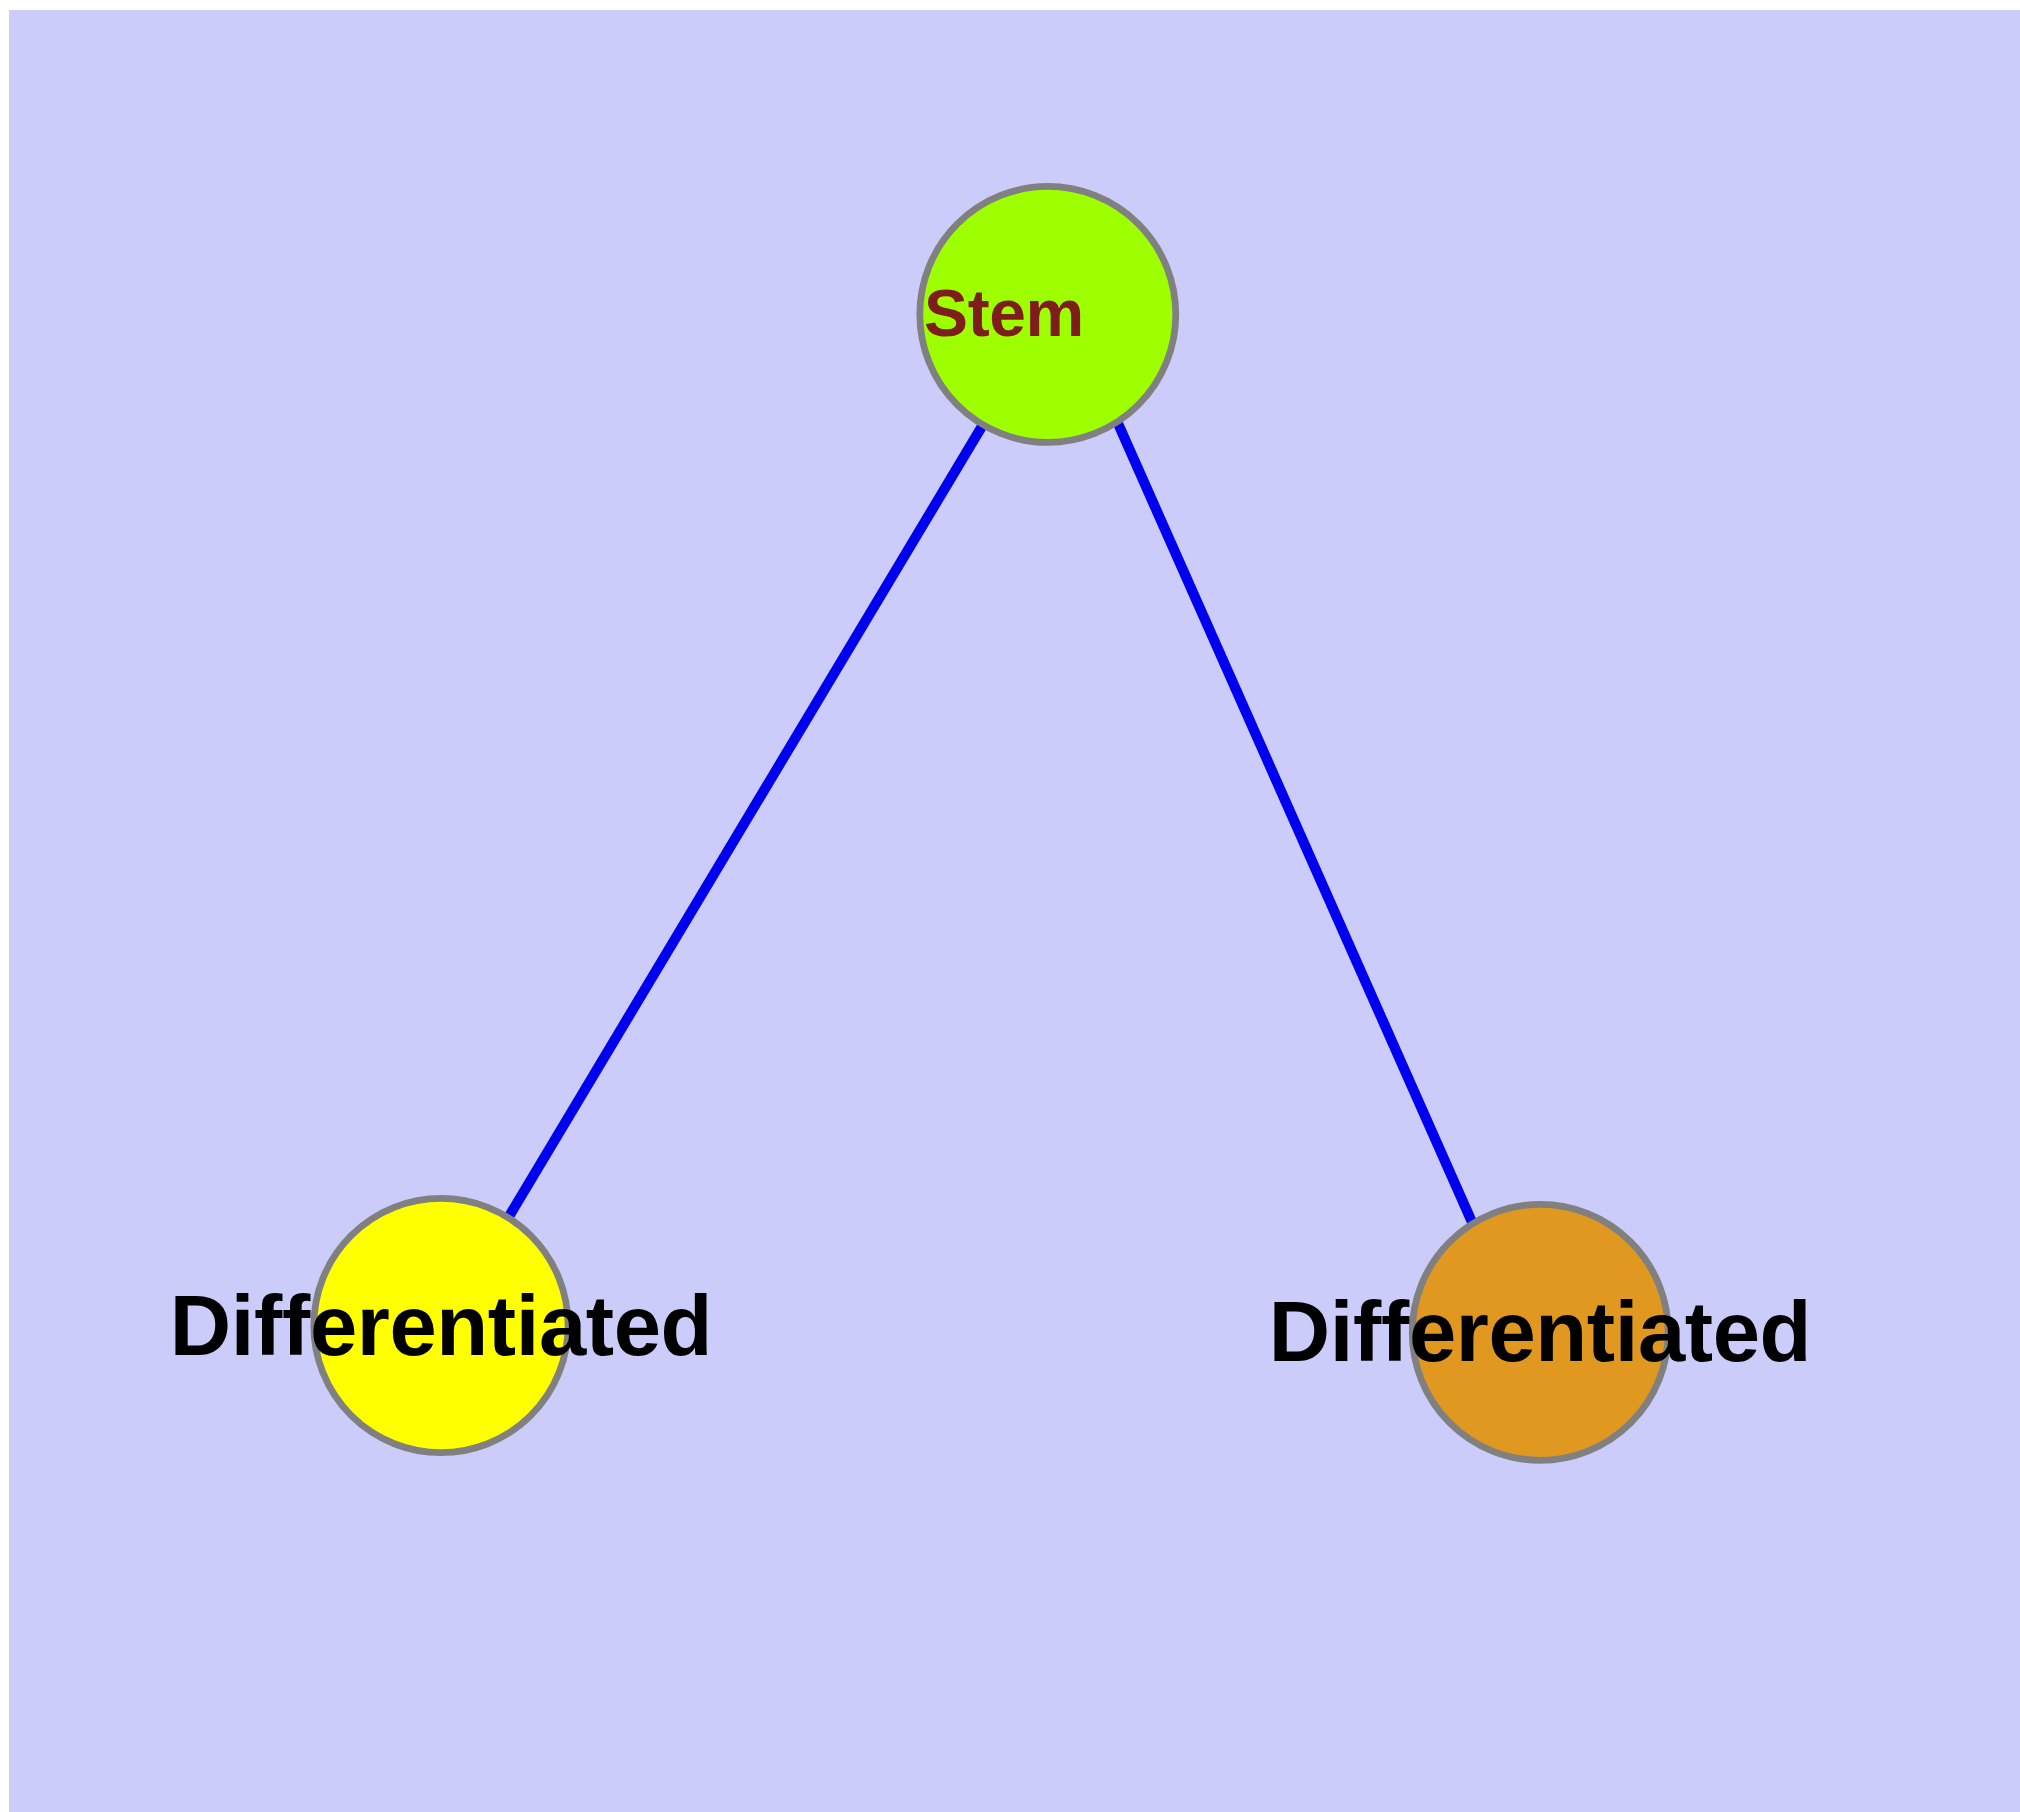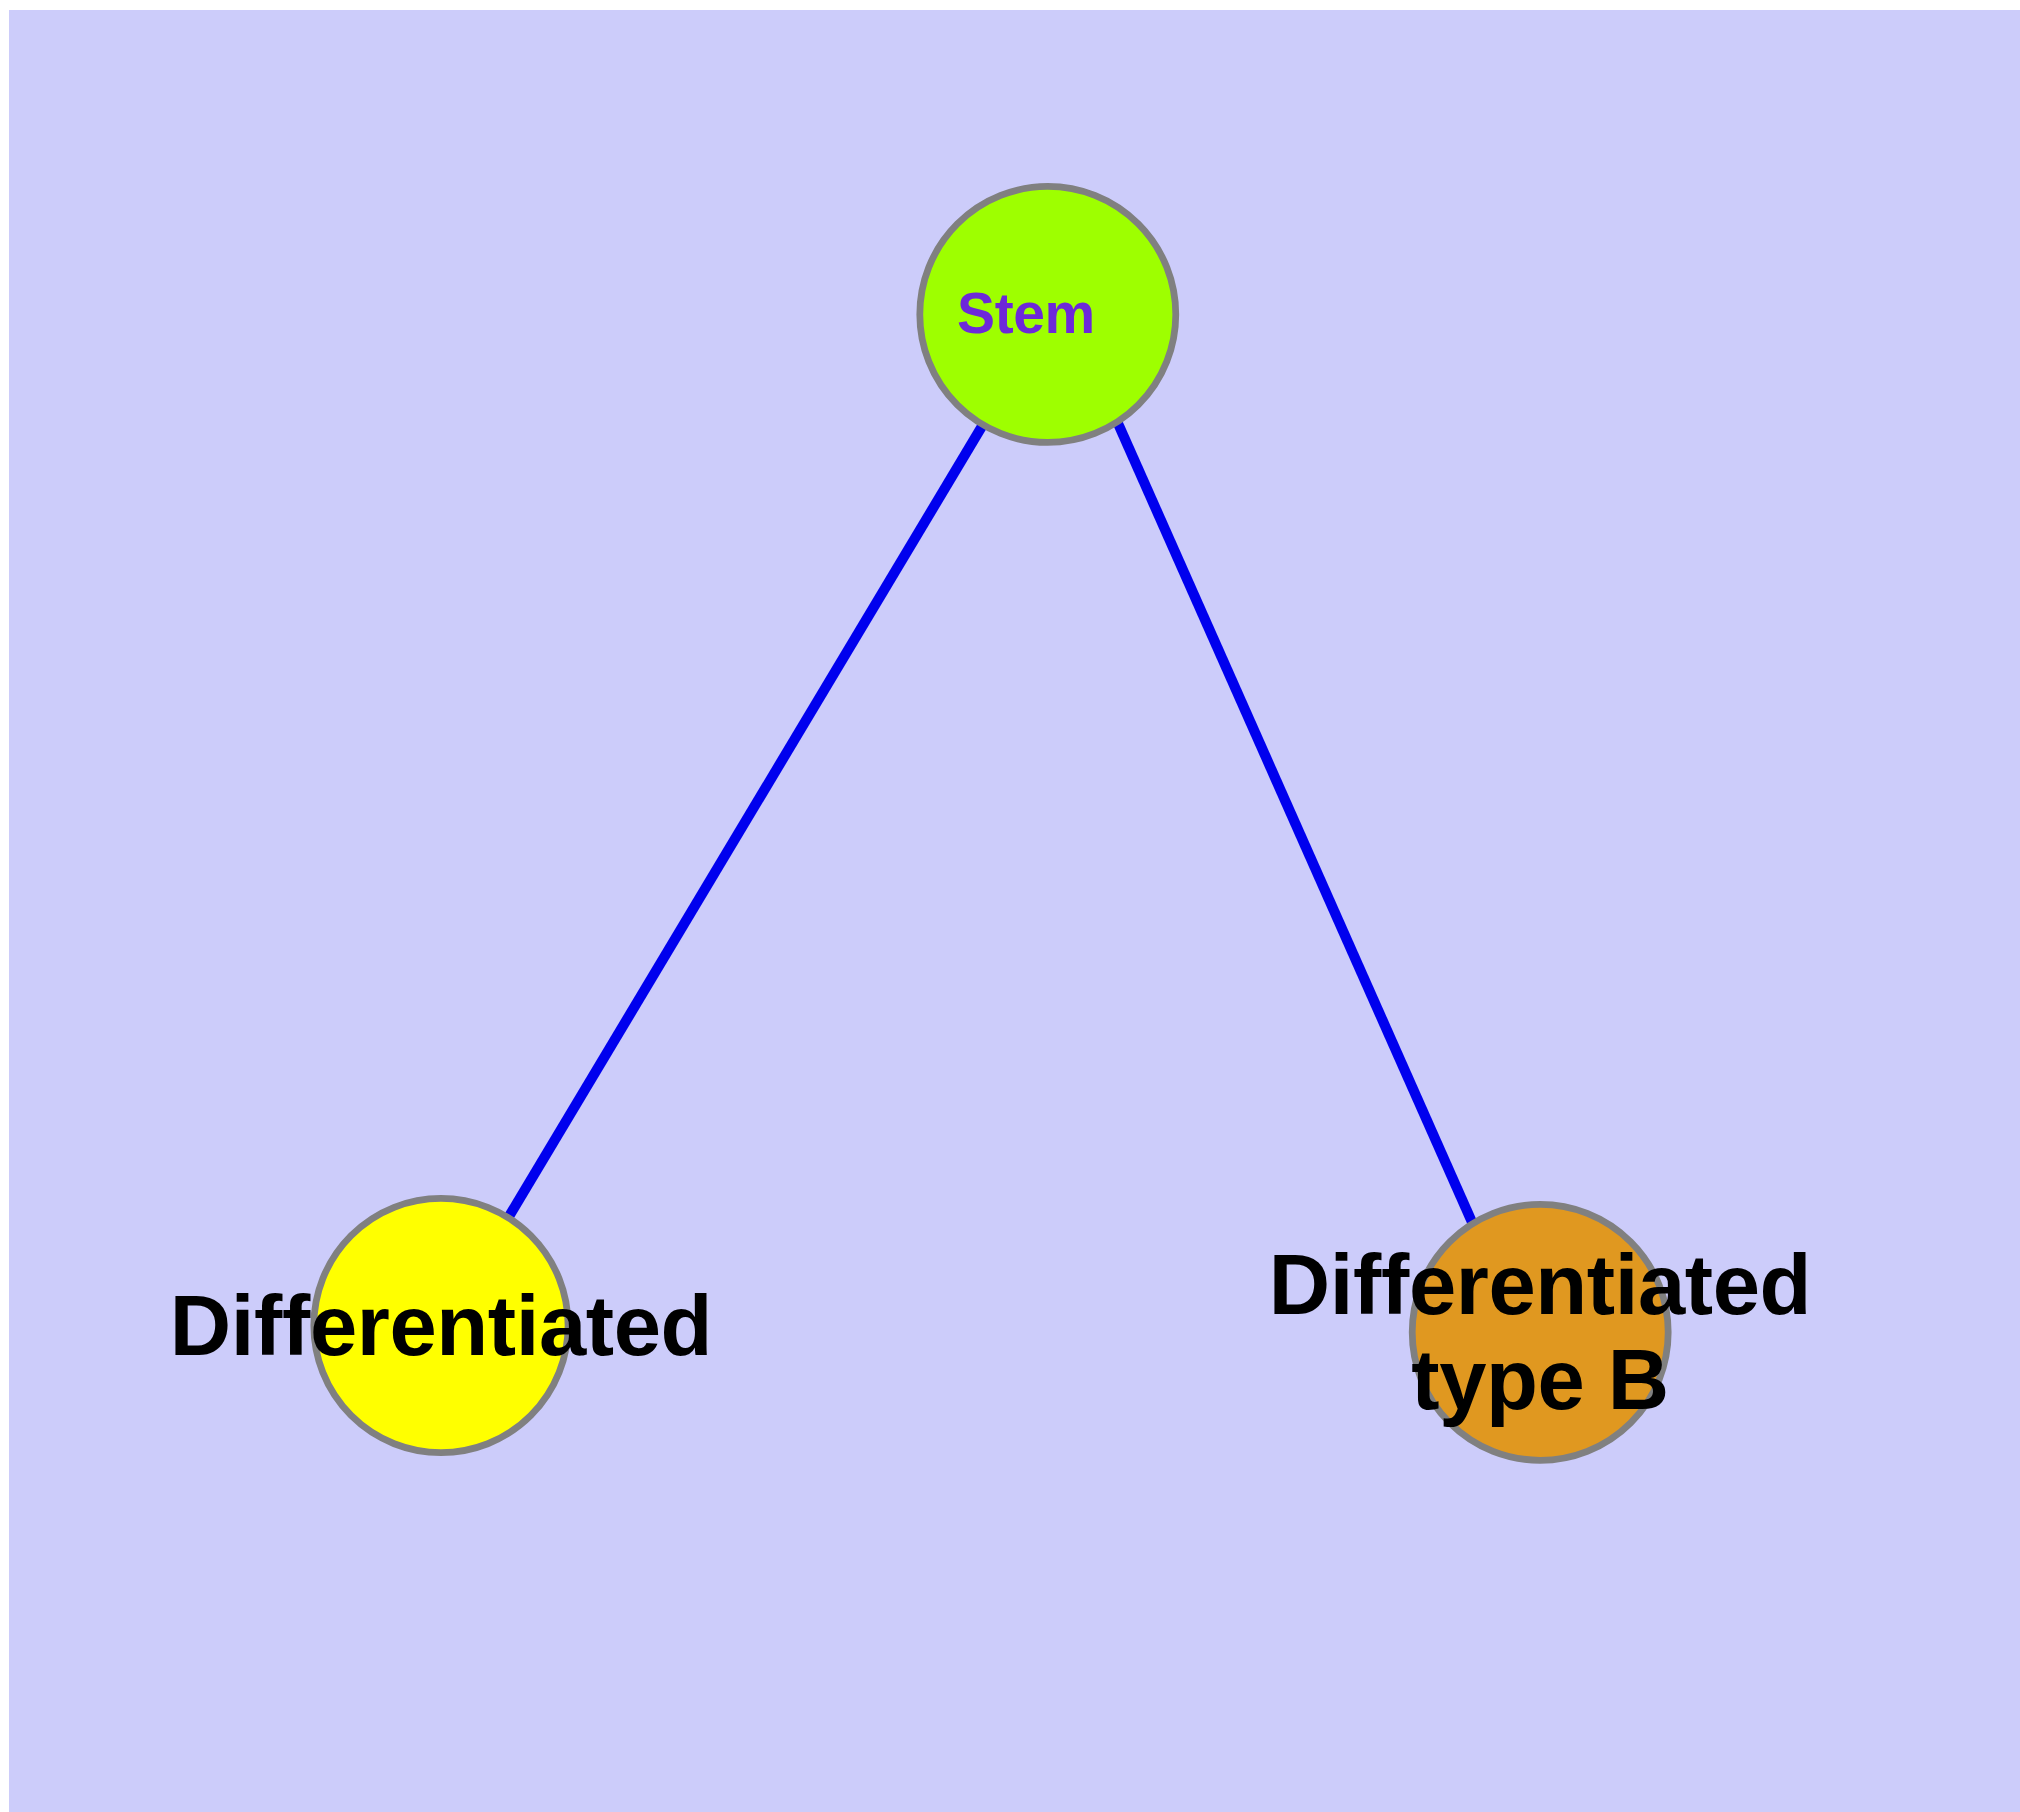--- a/index.html
+++ b/index.html
@@ -65,27 +65,26 @@
       <line class="edge-line" x1="1159" y1="502" x2="601" y2="1434" stroke="#0000ee" stroke-width="12"></line>
       <line class="edge-line" x1="1319" y1="500" x2="1737" y2="1443" stroke="#0000ee" stroke-width="12"></line>
     </g>
     <g>
       <circle class="node-circle" cx="1236" cy="371" r="151" fill="#9eff00" stroke="#808080" stroke-width="8"></circle>
       <circle class="node-circle" cx="520" cy="1564" r="150" fill="#ffff00" stroke="#808080" stroke-width="8"></circle>
       <circle class="node-circle" cx="1817" cy="1572" r="151" fill="#e09820" stroke="#808080" stroke-width="8"></circle>
     </g>
   </svg>
 
-  <div class="node-label" style="left: 1026px; top: 314px; color: #6d28d9; font-size: 57px;">
+  <div class="node-label" style="left: 1004px; top: 314px; color: #7f1d1d; font-size: 66px;">
     <div>Stem</div>
   </div>
 
   <div class="node-label" style="left: 441px; top: 1326px; color: rgb(0, 0, 0); font-size: 85px;">
     <div>Differentiated</div>
   </div>
 
   <div class="node-label" style="left: 1540px; top: 1332px; color: rgb(0, 0, 0); font-size: 85px;">
     <div>Differentiated</div>
-    <div>type B</div>
   </div>
 
 </div>
 
 
 </body></html>

